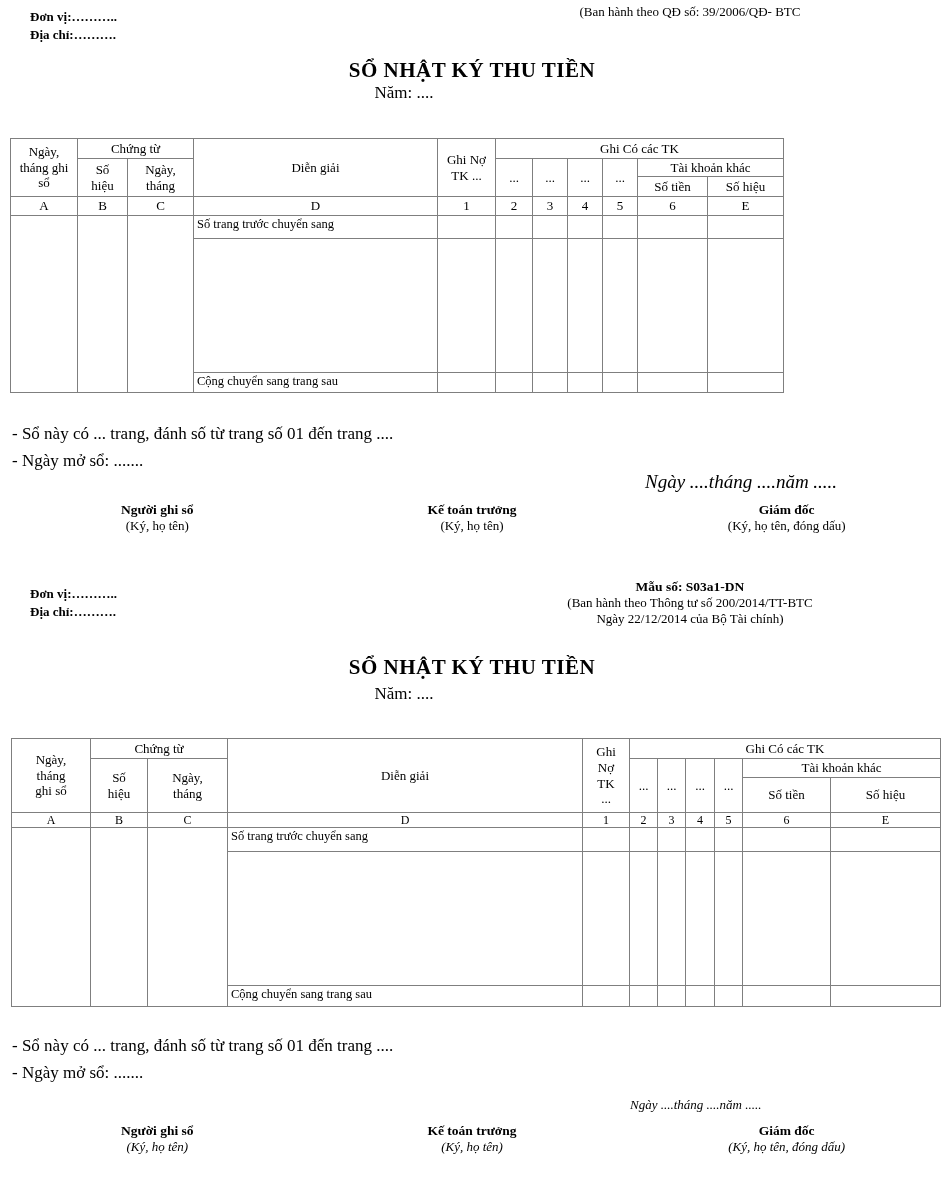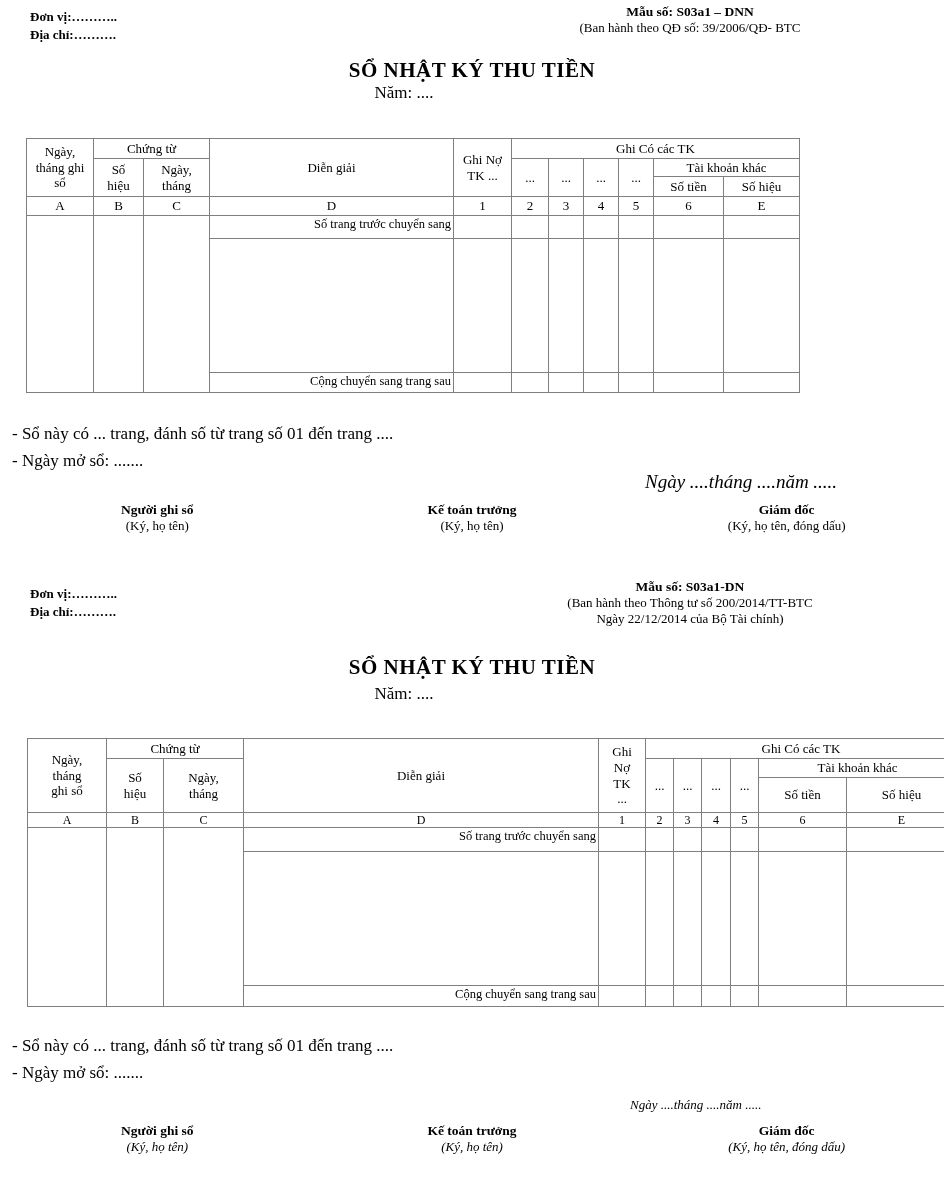--- a/index.html
+++ b/index.html
@@ -18,27 +18,27 @@
 
   .doc-title{position:absolute;left:0;width:944px;text-align:center;
              font-weight:bold;font-size:21px;letter-spacing:.5px;}
   #f1-title{top:58px;}
   #f2-title{top:655px;}
   .year-line{position:absolute;left:0;width:808px;text-align:center;font-size:17px;}
   #f1-year{top:83px;}
   #f2-year{top:684px;}
 
   
-  .journal{position:absolute;border-collapse:collapse;table-layout:fixed;margin-left:16px;}
+  .journal{position:absolute;border-collapse:collapse;table-layout:fixed;}
   .journal th,.journal td{border:1px solid #7f7f7f;font-weight:normal;
        padding:0 2px;overflow:hidden;}
   .journal th{text-align:center;vertical-align:middle;white-space:pre-line;
        font-size:13px;line-height:1.2;}
   .journal td{vertical-align:top;font-size:12.5px;line-height:1.3;}
-  .journal td.desc{text-align:right;padding-left:3px;}
+  .journal td.desc{text-align:left;padding-left:3px;}
   #table1{left:10px;top:138px;width:773px;}
   #table2{left:11px;top:738px;width:929px;}
   #table1 .hr1{height:20px;} #table1 .hr2{height:18px;}
   #table1 .hr3{height:20px;} #table1 .hr4{height:19px;}
   #table1 .br1{height:23px;} #table1 .br2{height:134px;} #table1 .br3{height:20px;}
   #table2 .hr1{height:20px;} #table2 .hr2{height:19px;}
   #table2 .hr3{height:35px;} #table2 .hr4{height:15px;}
   #table2 .br1{height:24px;} #table2 .br2{height:134px;} #table2 .br3{height:21px;}
   #table2 .hr4 th{font-size:12px;line-height:1;}
 
@@ -61,21 +61,20 @@
 <body>
 
 <div class="page">
 
   <div class="hdr-left" id="f1-unit">
     <div>Đơn vị:………..</div>
     <div>Địa chỉ:……….</div>
   </div>
 
   <div class="hdr-right" id="f1-right">
-    <div class="bold-line">Mẫu số: S03a1 – DNN</div>
     <div>(Ban hành theo QĐ số: 39/2006/QĐ- BTC</div>
   </div>
 
   <div class="doc-title" id="f1-title">SỔ NHẬT KÝ THU TIỀN</div>
   <div class="year-line" id="f1-year">Năm: ....</div>
 
   <table class="journal" id="table1">
     <colgroup>
       <col style="width:67px">
         <col style="width:50px">

